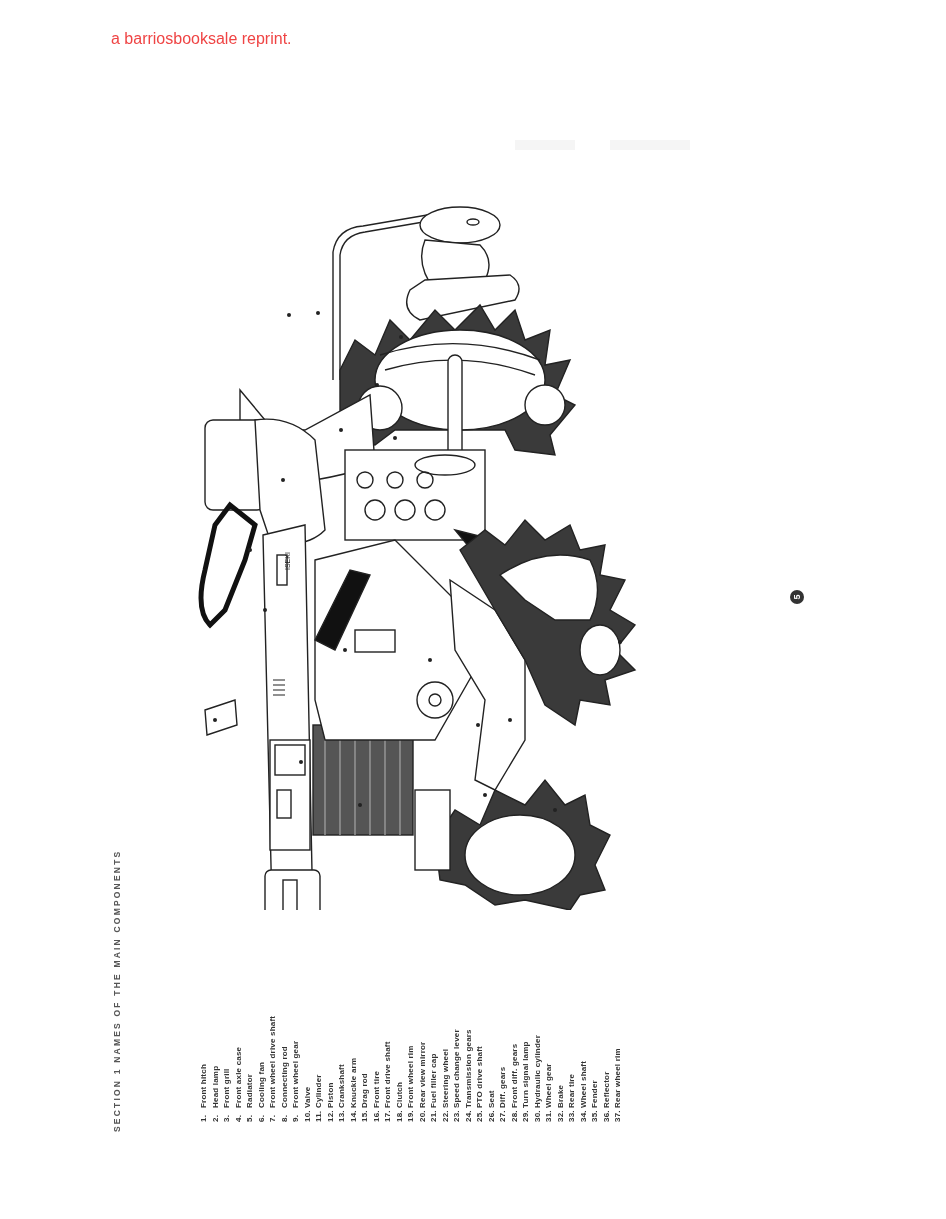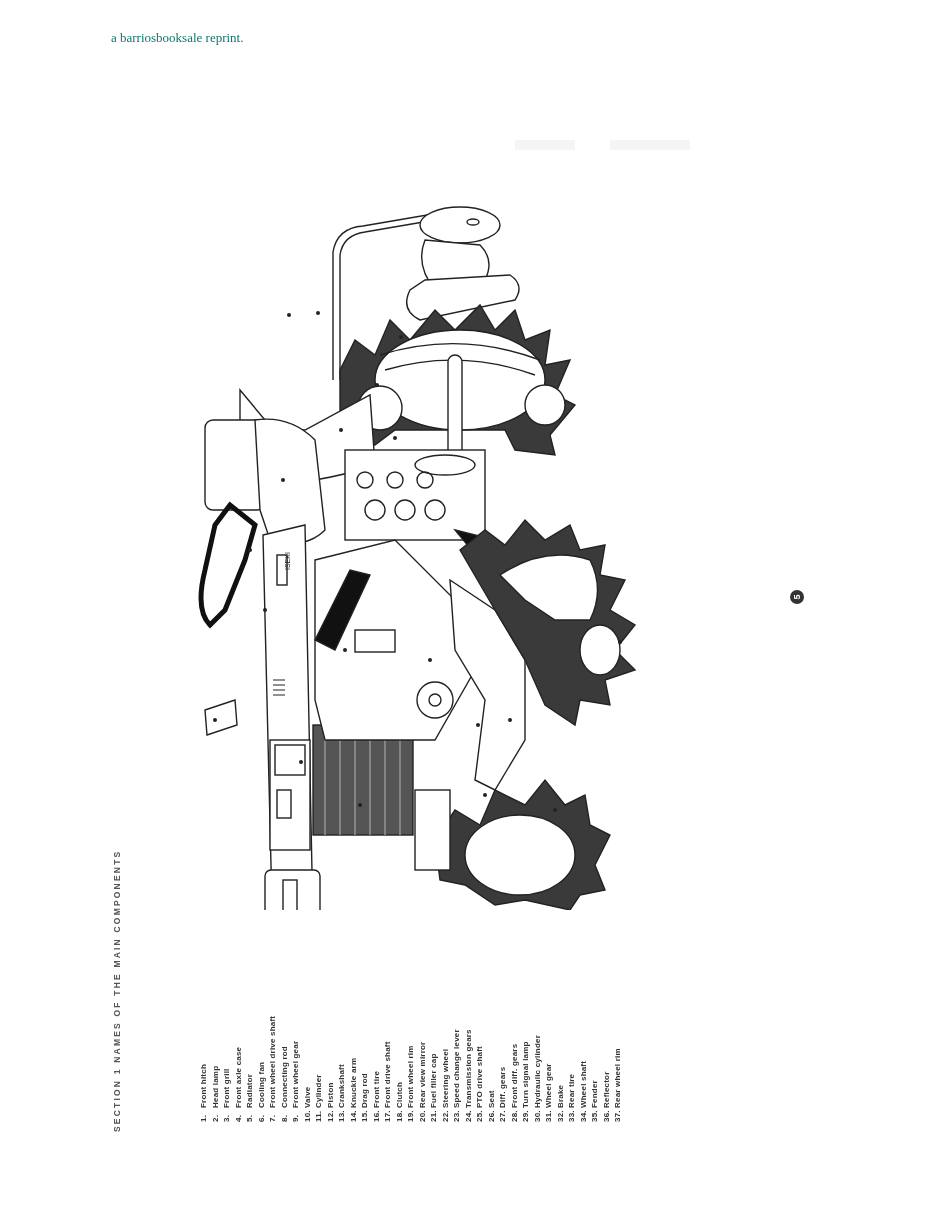--- a/index.html
+++ b/index.html
@@ -1,17 +1,17 @@
 <!DOCTYPE html>
 <html><head>
   <meta charset="utf-8">
   <style>
     html, body { margin: 0; padding: 0; background: #ffffff; }
     body { width: 946px; height: 1219px; position: relative; overflow: hidden; font-family: "Liberation Sans", sans-serif; color: #222; }
-    .reprint { position: absolute; left: 111px; top: 30px; font-size: 13px; color: #0f766e; font-family: Liberation Serif, serif; }
+    .reprint { position: absolute; left: 111px; top: 30px; font-size: 16px; color: #ef4444; font-family: Liberation Sans, sans-serif; }
     .section-title { position: absolute; left: 112px; top: 1132px; transform-origin: 0 0; transform: rotate(-90deg); white-space: nowrap; font-size: 8.5px; letter-spacing: 2.2px; color: #555; font-weight: bold; font-family: "Liberation Sans", sans-serif; }
     .legend { position: absolute; left: 0; top: 0; }
     .legend-item { position: absolute; top: 1122px; transform-origin: 0 0; transform: rotate(-90deg); white-space: nowrap; font-size: 8px; font-weight: bold; color: #333; font-family: "Liberation Sans", sans-serif; letter-spacing: 0.2px; }
     .legend-item .num { display: inline-block; width: 14px; }
     .illustration { position: absolute; left: 195px; top: 180px; width: 500px; height: 730px; }
     .page-number { position: absolute; left: 790px; top: 590px; width: 14px; height: 14px; border-radius: 50%; background: #333; color: #fff; font-size: 9px; font-weight: bold; display: flex; align-items: center; justify-content: center; transform: rotate(-90deg); font-family: "Liberation Sans", sans-serif; }
     .faint { position: absolute; background: #eee; opacity: 0.6; }
   </style>
 </head>
 <body>

